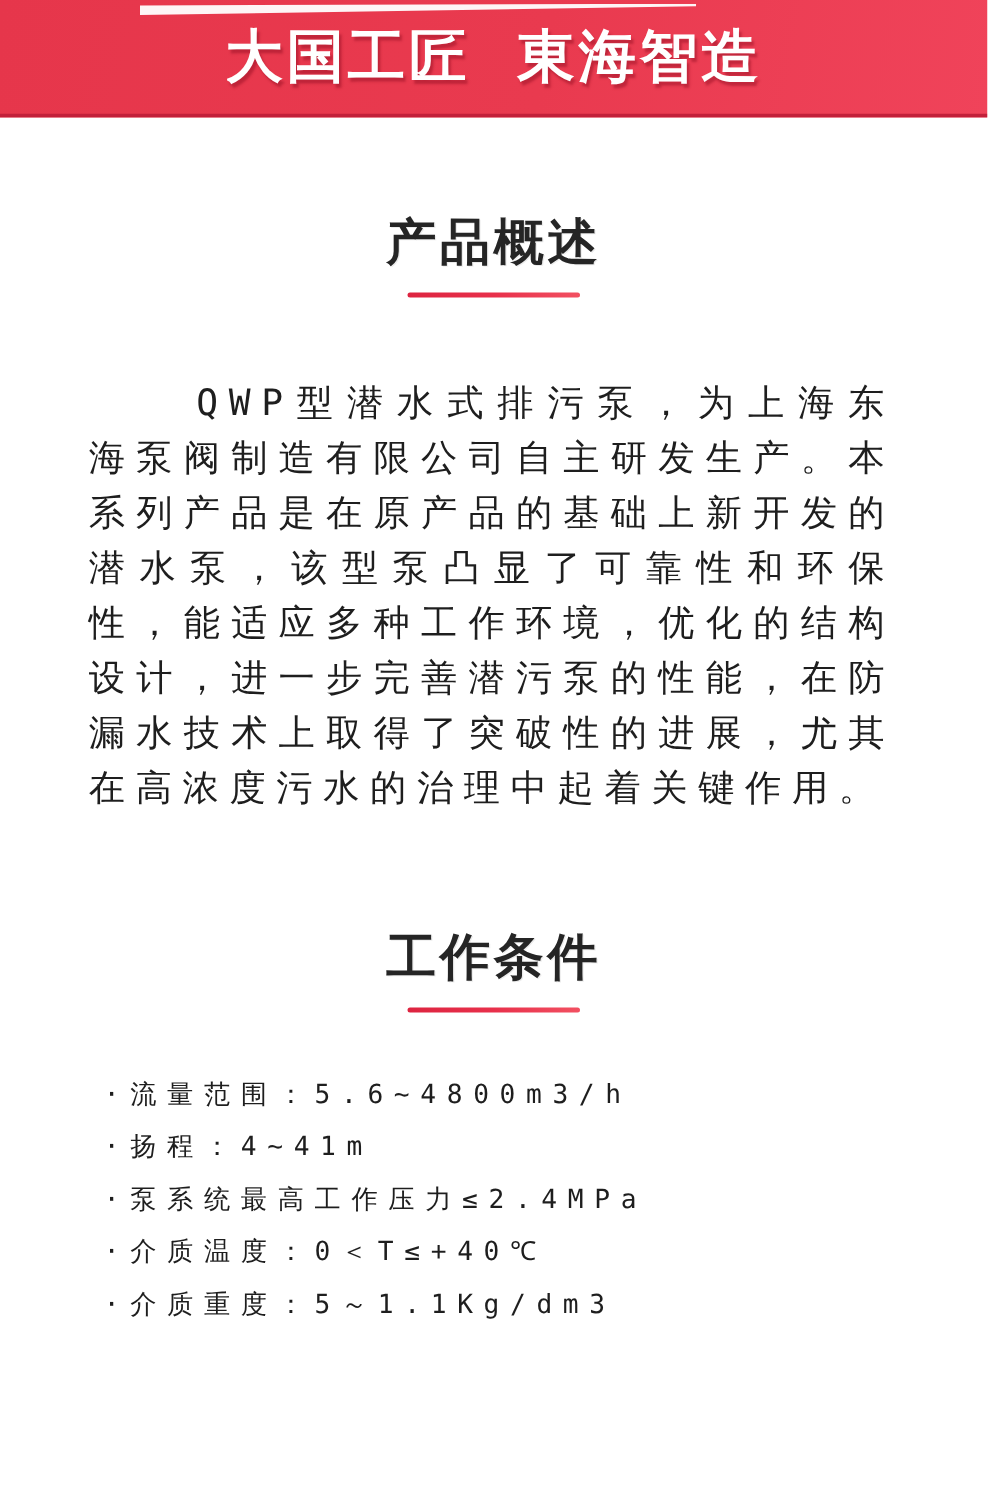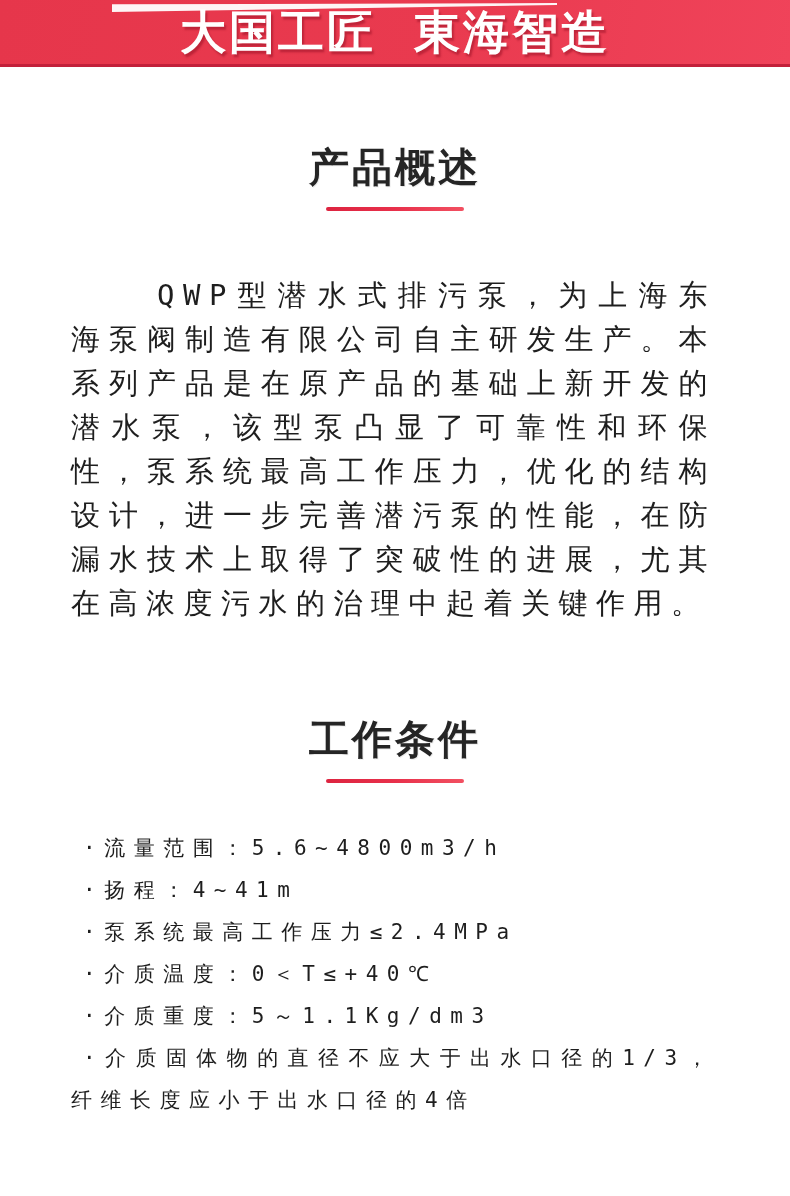--- a/index.html
+++ b/index.html
@@ -7,21 +7,21 @@
     width: 790px;
     height: 1196px;
     background: #ffffff;
     overflow: hidden;
     font-family: "Liberation Sans", sans-serif;
   }
 
   
   .banner {
     position: relative;
-    height: 67px;
+    height: 94px;
     background: linear-gradient(100deg, var(--banner-red) 0%, #e93a4f 55%, var(--banner-red-light) 100%);
     display: flex;
     align-items: center;
     justify-content: center;
     overflow: hidden;
   }
   .banner::after {              
     content: "";
     position: absolute;
     left: 0; right: 0; bottom: 0;
@@ -101,30 +101,29 @@
 <div class="page">
 
   <header class="banner">
     <div class="banner-streak"></div>
     <h1 class="banner-title">大国工匠 東海智造</h1>
   </header>
 
   <section class="section-overview">
     <h2 class="section-heading">产品概述</h2>
     <div class="heading-rule"></div>
-    <p class="overview-body">QWP型潜水式排污泵，为上海东海泵阀制造有限公司自主研发生产。本系列产品是在原产品的基础上新开发的潜水泵，该型泵凸显了可靠性和环保性，泵系统最高工作压力，优化的结构设计，进一步完善潜污泵的性能，在防漏水技术上取得了突破性的进展，尤其在高浓度污水的治理中起着关键作用。</p>
+    <p class="overview-body">QWP型潜水式排污泵，为上海东海泵阀制造有限公司自主研发生产。本系列产品是在原产品的基础上新开发的潜水泵，该型泵凸显了可靠性和环保性，能适应多种工作环境，优化的结构设计，进一步完善潜污泵的性能，在防漏水技术上取得了突破性的进展，尤其在高浓度污水的治理中起着关键作用。</p>
   </section>
 
   <section class="section-conditions">
     <h2 class="section-heading">工作条件</h2>
     <div class="heading-rule"></div>
 
     <div class="conditions-list">
       <div class="condition-item">·流量范围：5.6~4800m3/h</div>
       <div class="condition-item">·扬程：4~41m</div>
       <div class="condition-item">·泵系统最高工作压力≤2.4MPa</div>
       <div class="condition-item">·介质温度：0＜T≤+40℃</div>
       <div class="condition-item">·介质重度：5～1.1Kg/dm3</div>
-      <div class="condition-item">·介质固体物的直径不应大于出水口径的1/3，纤维长度应小于出水口径的4倍</div>
     </div>
   </section>
 
 </div>
 
 </body></html>

